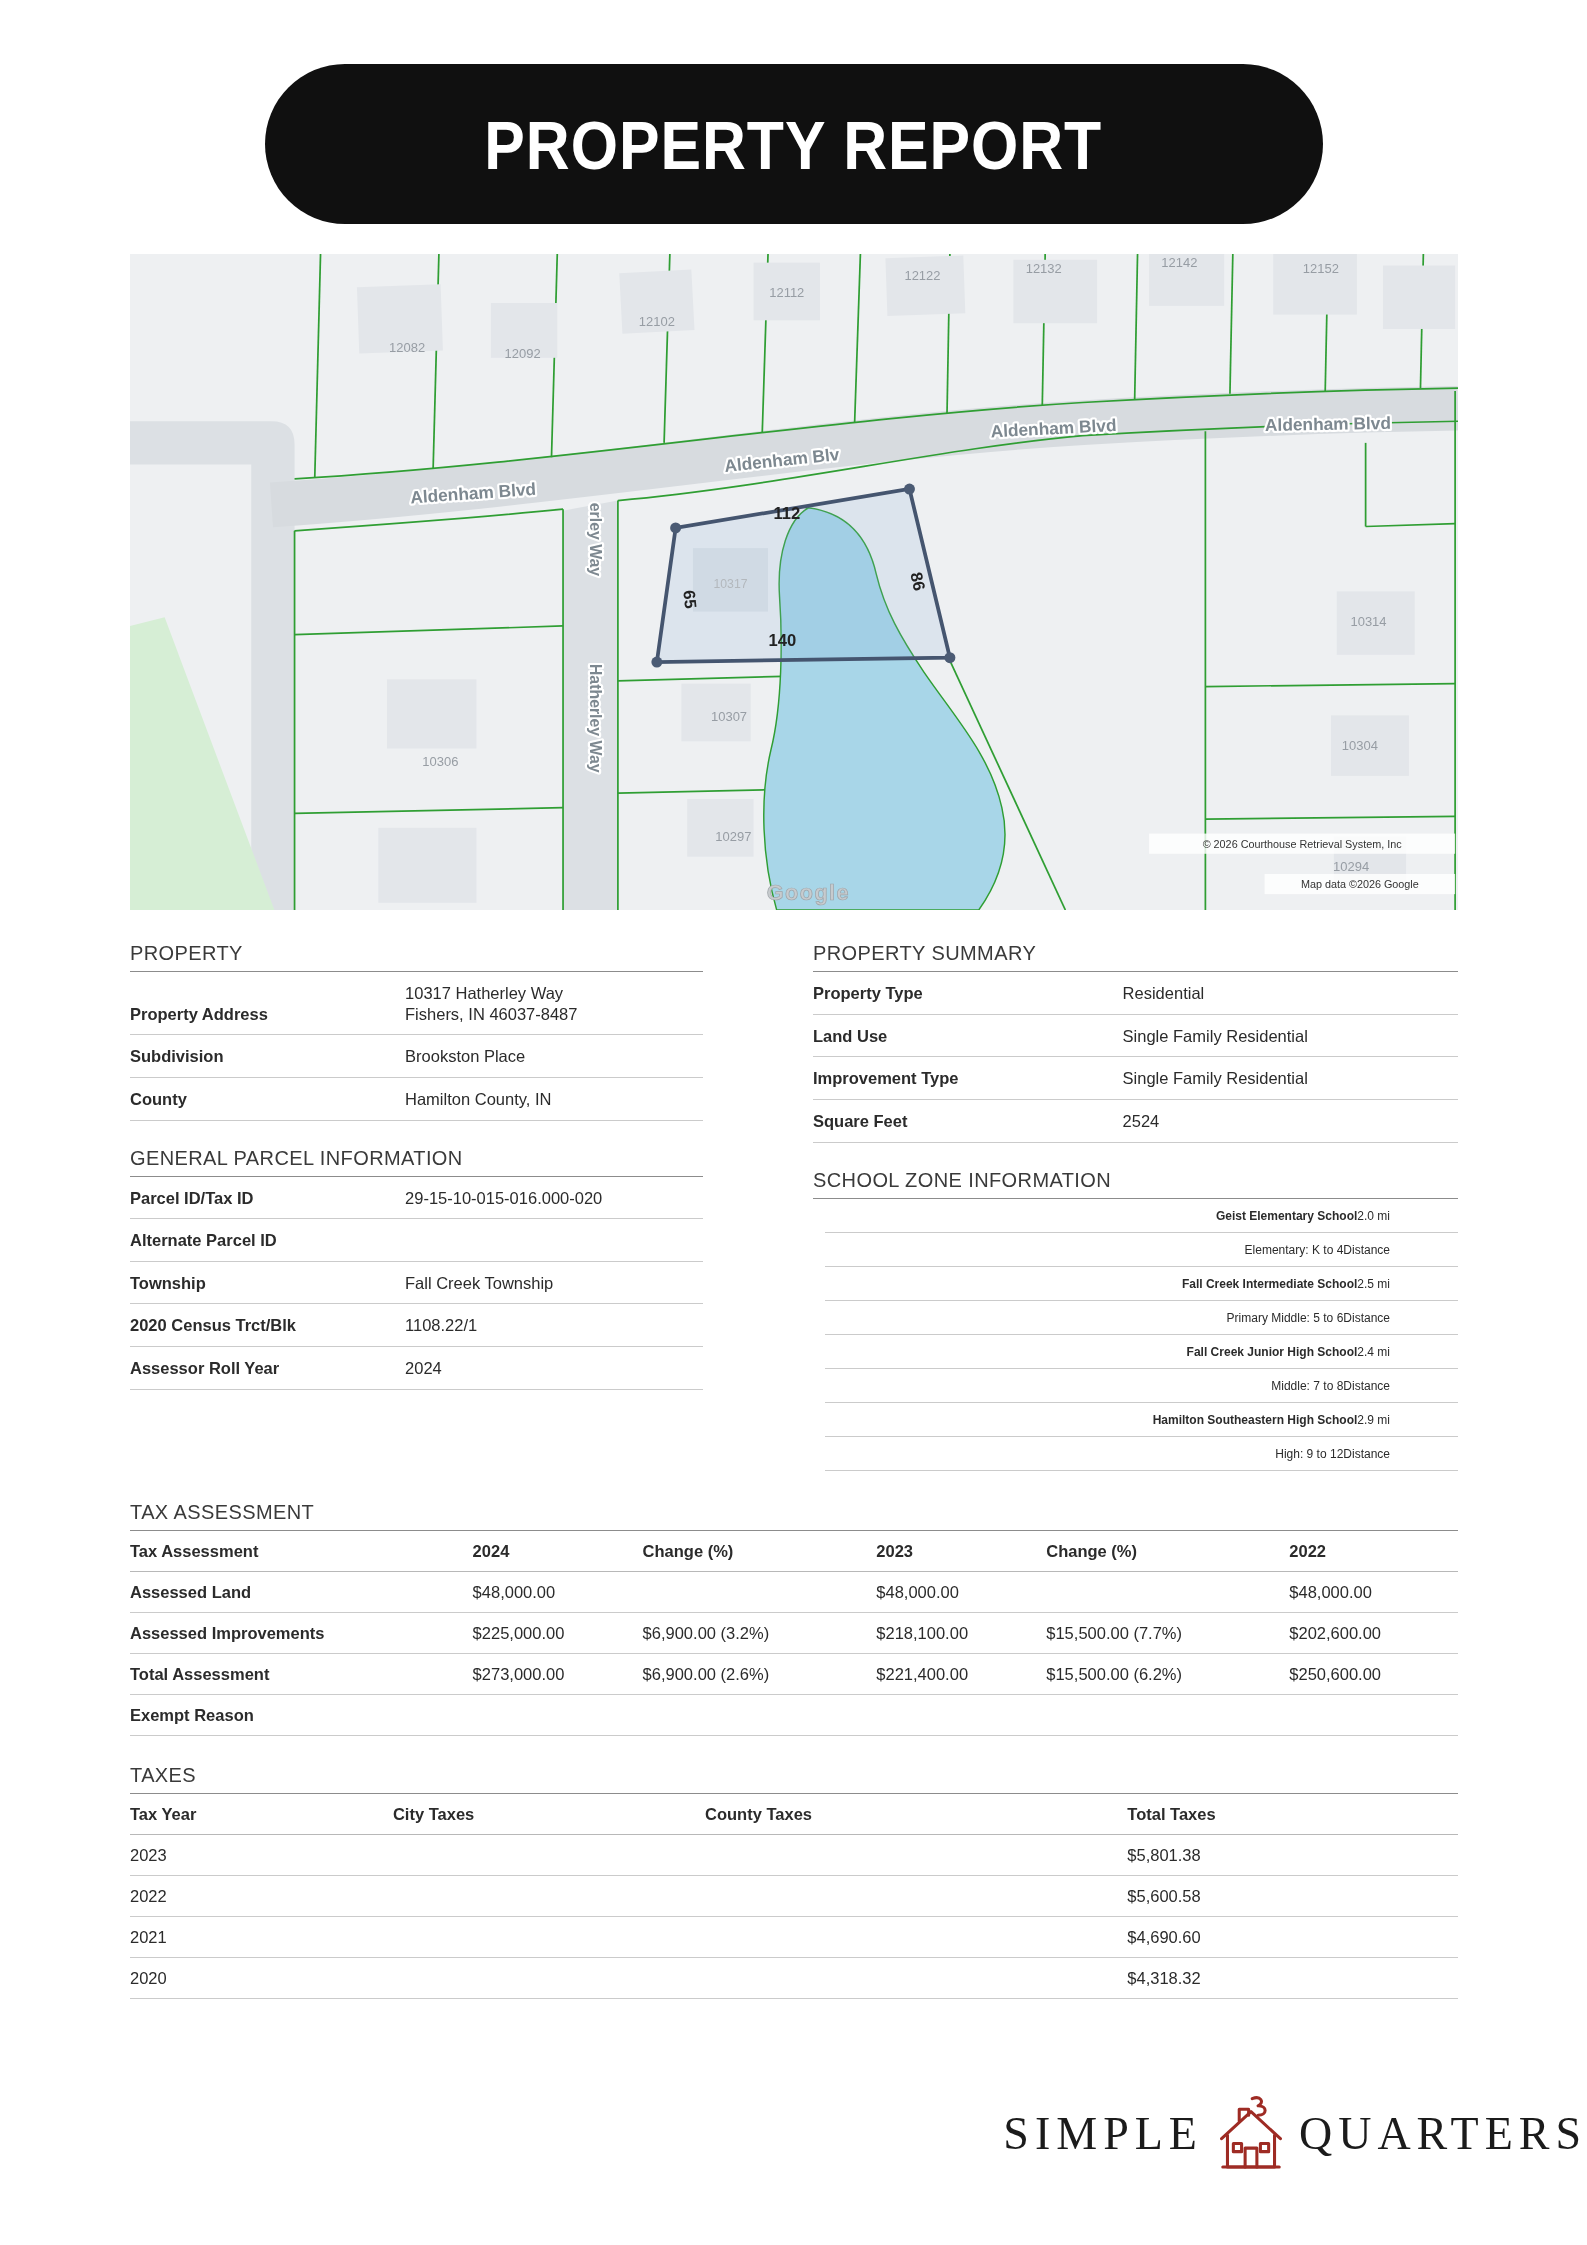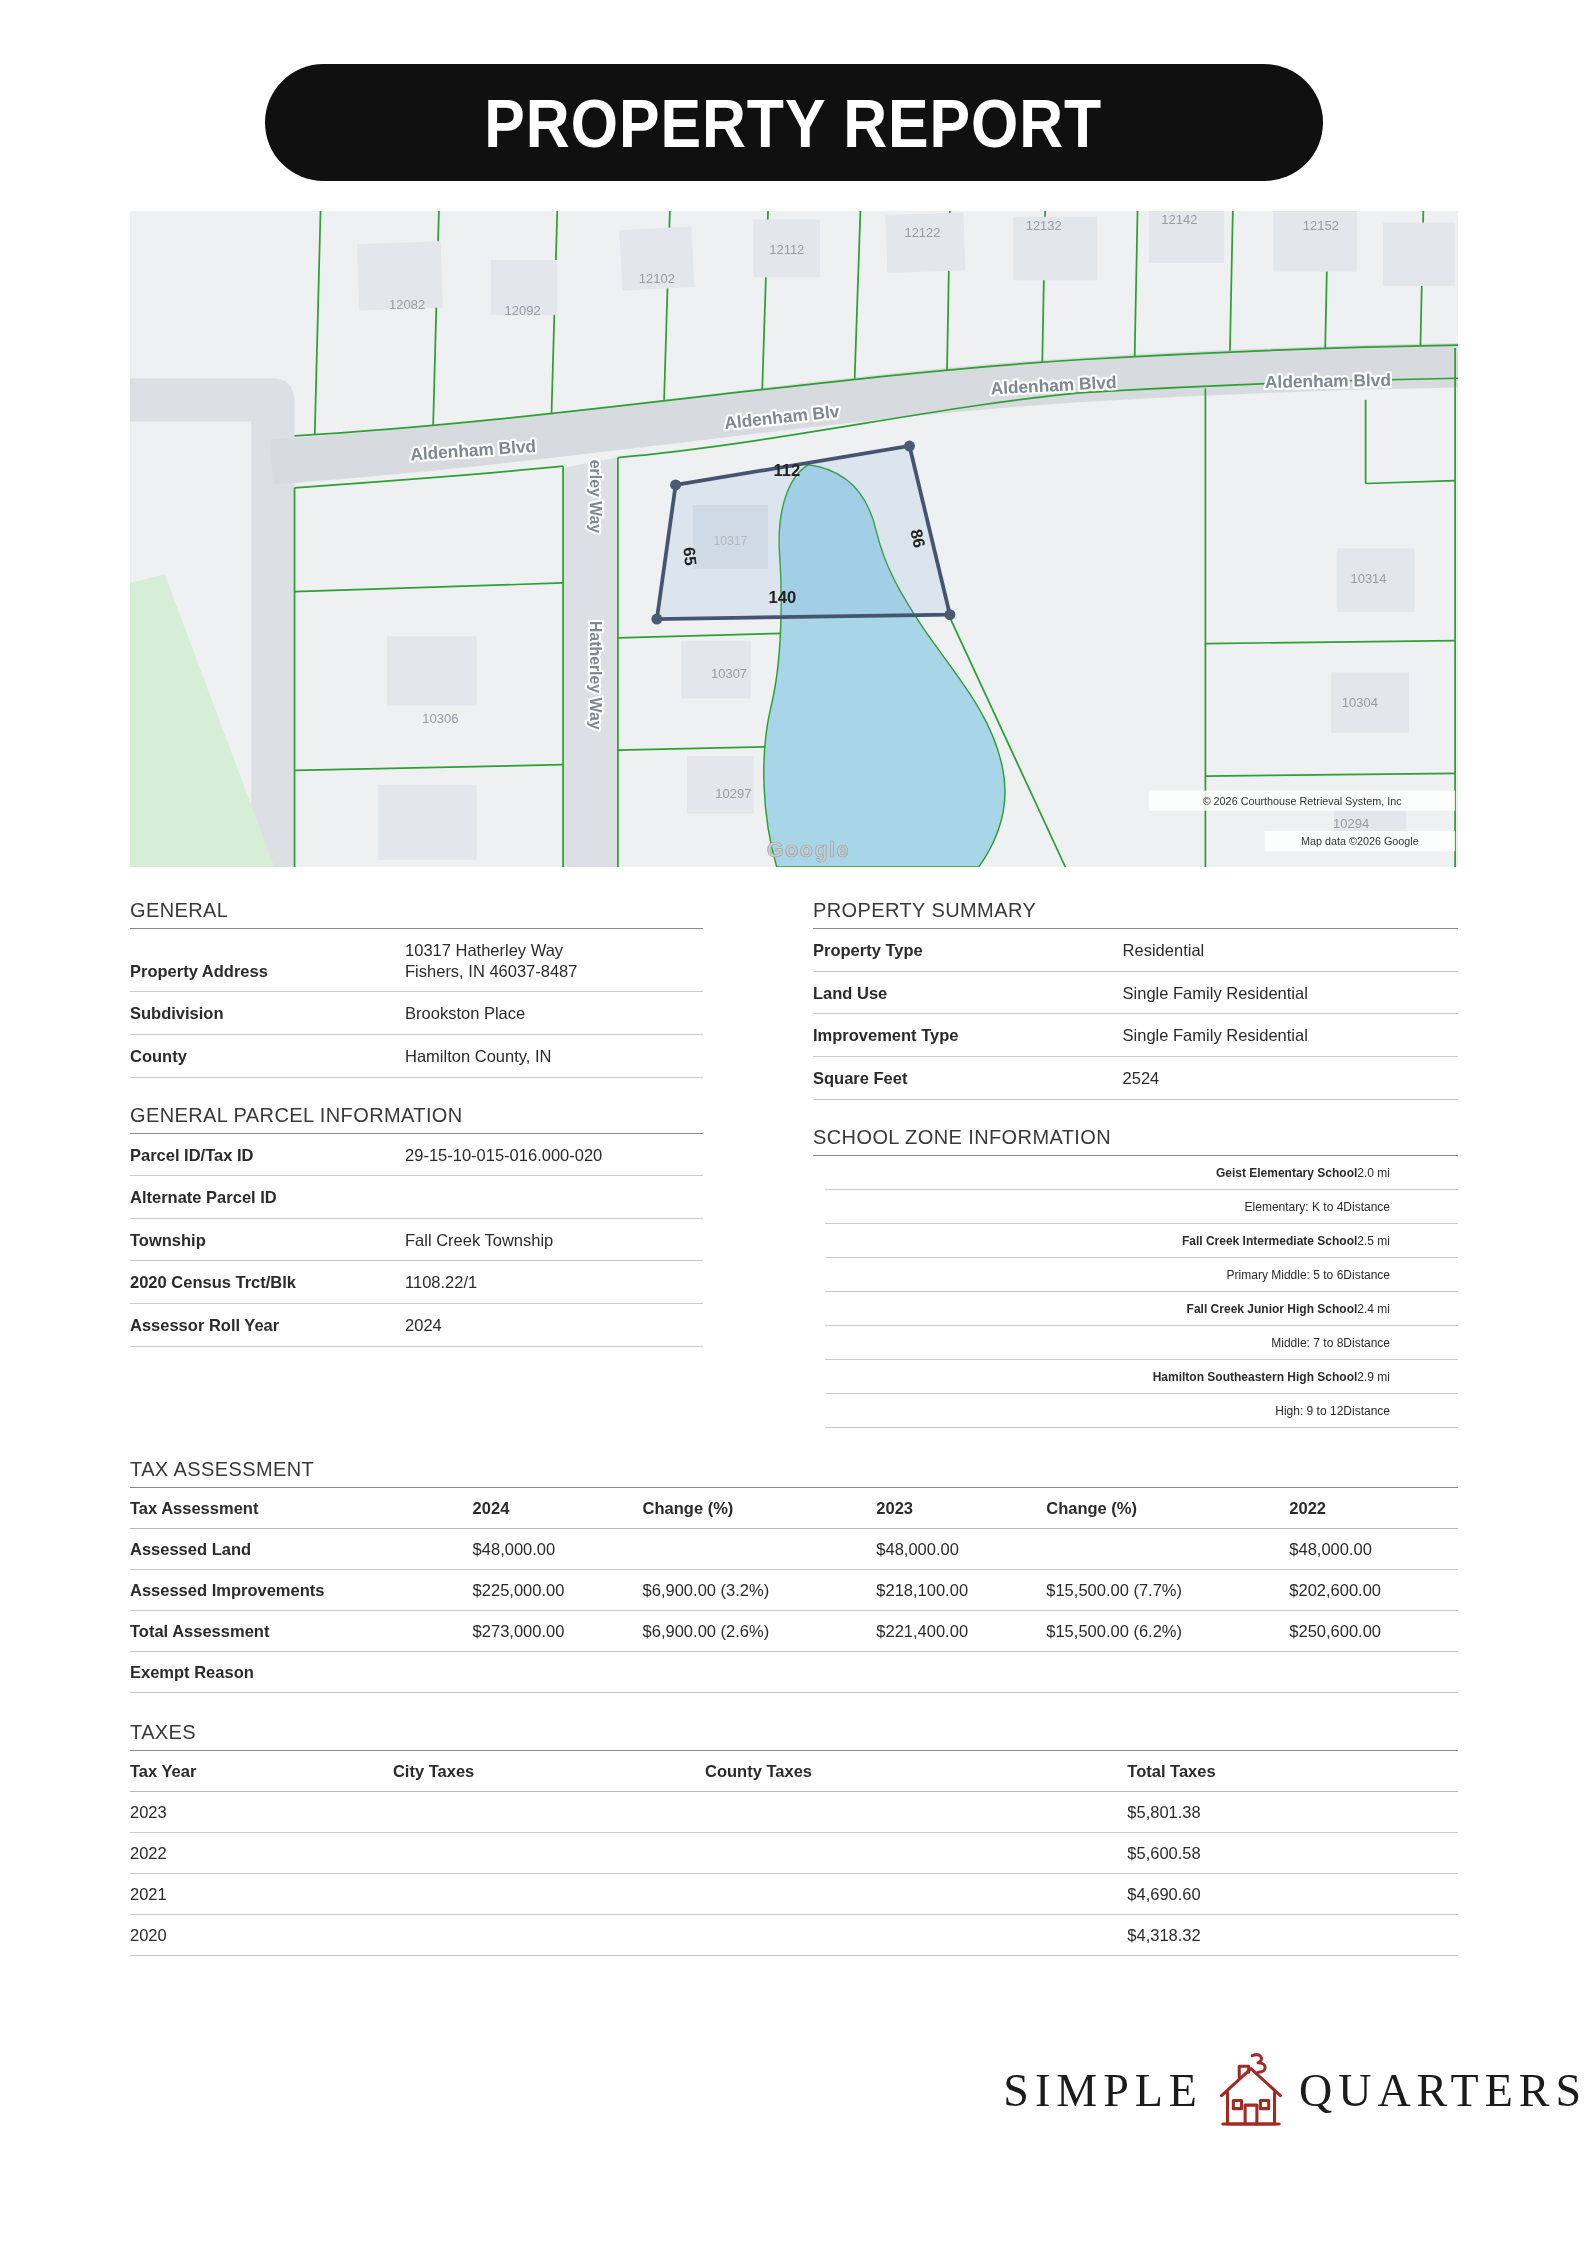--- a/index.html
+++ b/index.html
@@ -6,21 +6,21 @@
   body {
     width: 1587px; height: 2245px;
     background: #ffffff;
     font-family: "Liberation Sans", sans-serif;
     color: #2b2b2b;
   }
   .page { position: relative; width: 1587px; height: 2245px; overflow: hidden; background: #fff; }
 
   
   .title-pill {
-    width: 1058px; height: 117px;
+    width: 1058px; height: 160px;
     margin: 64px auto 0;
     background: #101010;
     border-radius: 82px;
     display: flex; align-items: center; justify-content: center;
   }
   .title-pill h1 {
     color: #fff; font-size: 62px; font-weight: 700;
     letter-spacing: 1px; transform: scale(0.98, 1.12);
   }
 
@@ -185,21 +185,21 @@
       <text class="attr-text" x="812" y="412">© 2026 Courthouse Retrieval System, Inc</text>
       <rect x="786" y="430" width="132" height="14" fill="#ffffff" opacity="0.82"></rect>
       <text class="attr-text" x="852" y="440">Map data ©2026 Google</text>
     </svg>
   </div>
 
   <div class="cols">
     <div class="col-left">
 
       <section class="sec">
-        <h2 class="sec-heading">GENERAL</h2>
+        <h2 class="sec-heading">PROPERTY</h2>
         <div class="kv-row">
           <div class="kv-label">Property Address</div>
           <div class="kv-value">
             <div>10317 Hatherley Way</div>
             <div>Fishers, IN 46037-8487</div>
           </div>
         </div>
         <div class="kv-row">
           <div class="kv-label">Subdivision</div>
           <div class="kv-value">Brookston Place</div>

